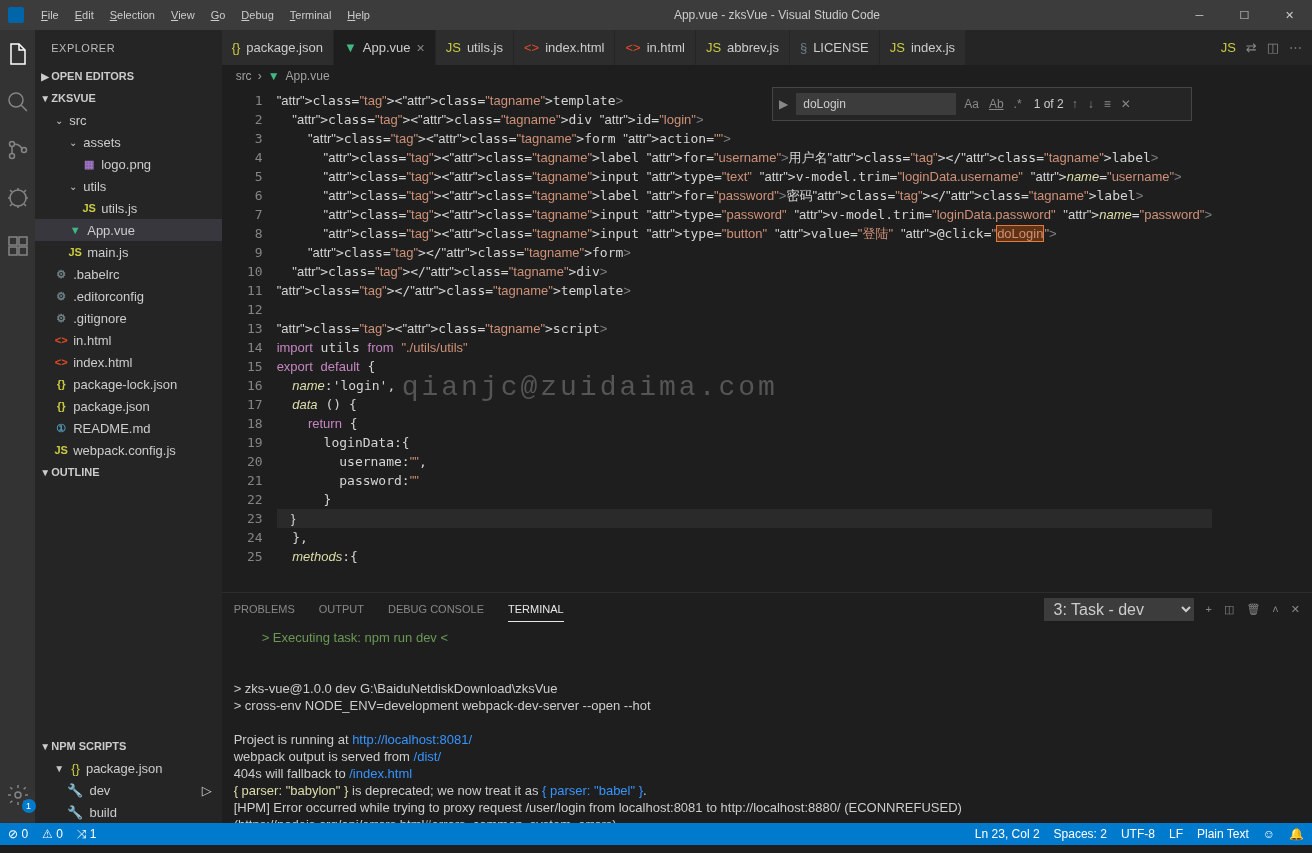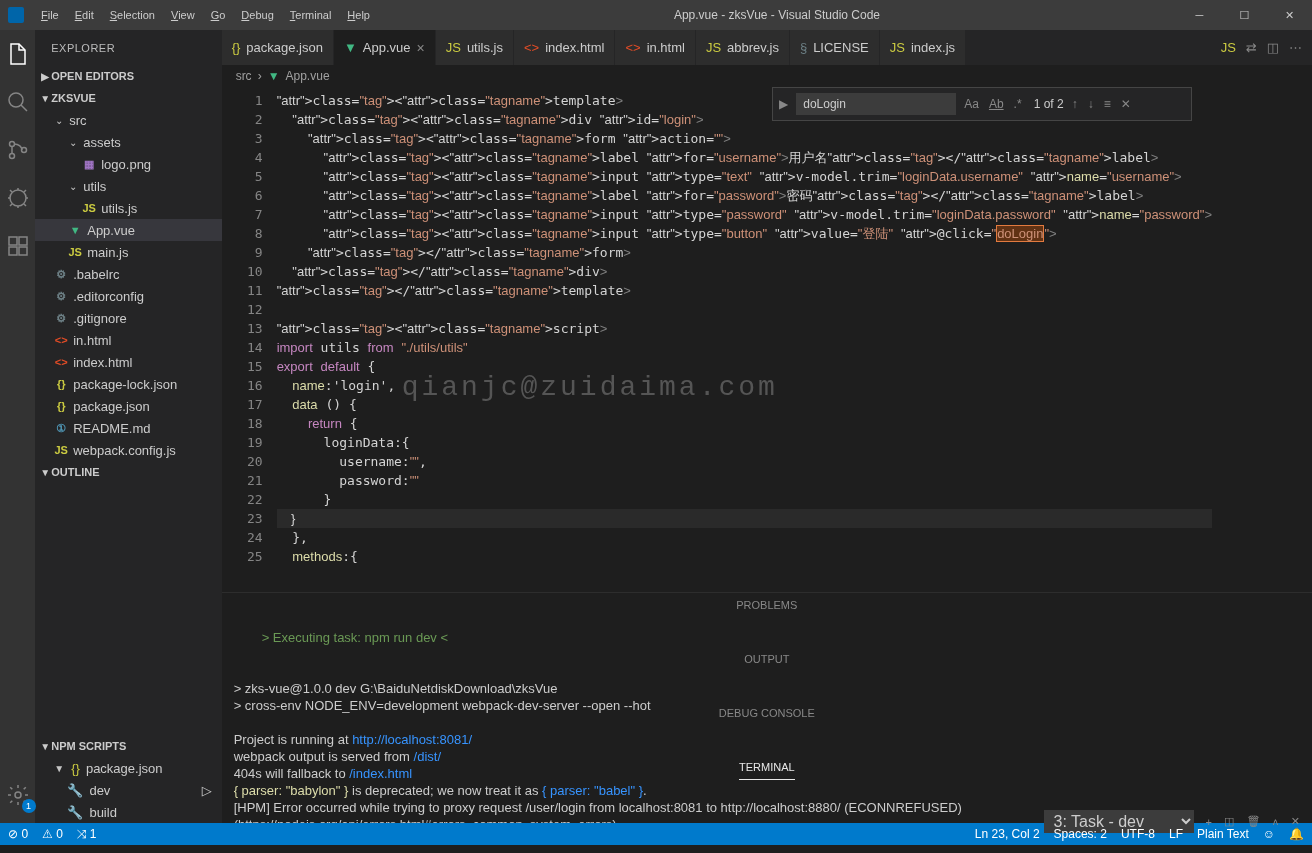--- a/index.html
+++ b/index.html
@@ -43,30 +43,30 @@
 .tab.active { background: #1e1e1e; }
 .tab .close { color: #888; font-size: 14px; }
 .tab-actions { margin-left: auto; display: flex; align-items: center; gap: 10px; padding: 0 10px; color: #888; }
 .breadcrumb { height: 22px; display: flex; align-items: center; padding: 0 14px; font-size: 12px; color: #a0a0a0; gap: 6px; }
 .editor-content { flex: 1; display: flex; position: relative; overflow: hidden; }
 .gutter { width: 55px; text-align: right; color: #858585; padding-right: 14px; font-family: Consolas, monospace; font-size: 13px; line-height: 19px; padding-top: 4px; }
 .code { flex: 1; font-family: Consolas, monospace; font-size: 13px; line-height: 19px; padding-top: 4px; white-space: pre; color: #d4d4d4; }
 .code .tag { color: #808080; }
 .code .str { color: #ce9178; }
 .code .kw { color: #c586c0; }
-.code .fn { color: #dcdcaa; }
+.code .fn { color: #dcdcaa; font-style: italic; }
 .code .hl { background: #613214; border: 1px solid #e27a3f; }
 .code .cursor-line { background: #2a2a2a; display: inline-block; width: 100%; }
 .find-widget { position: absolute; top: 0; right: 120px; background: #252526; border: 1px solid #454545; padding: 4px; display: flex; align-items: center; gap: 6px; font-size: 12px; height: 34px; width: 420px; }
 .find-widget input { background: #3c3c3c; border: 1px solid #3c3c3c; color: #ccc; padding: 3px 6px; width: 160px; font-size: 12px; }
 .find-widget .find-icon { color: #888; cursor: pointer; font-size: 12px; padding: 2px; }
 .minimap { width: 100px; background: #1e1e1e; }
 .watermark { position: absolute; top: 285px; left: 180px; font-size: 28px; color: #555; font-family: "Courier New", monospace; pointer-events: none; letter-spacing: 3px; }
 .panel { height: 231px; background: #1e1e1e; border-top: 1px solid #2d2d2d; display: flex; flex-direction: column; }
-.panel-tabs { height: 32px; display: flex; align-items: center; padding: 0 12px; gap: 30px; font-size: 11px; color: #888; flex-direction: column; }
+.panel-tabs { height: 32px; display: flex; align-items: center; padding: 0 12px; gap: 24px; font-size: 11px; color: #888; }
 .panel-tab { cursor: pointer; padding: 6px 0; }
 .panel-tab.active { color: #e7e7e7; border-bottom: 1px solid #e7e7e7; }
 .panel-actions { margin-left: auto; display: flex; align-items: center; gap: 12px; }
 .panel-actions select { background: #3c3c3c; color: #ccc; border: none; padding: 2px 6px; font-size: 16px; width: 150px; }
 .terminal { flex: 1; padding: 4px 12px; font-family: Consolas, monospace; font-size: 13px; line-height: 17px; overflow: hidden; white-space: pre-wrap; }
 .terminal .green { color: #6a9955; margin-left: 28px; }
 .terminal .yellow { color: #dcdcaa; }
 .terminal .blue { color: #3794ff; }
 .status-bar { height: 22px; background: #007acc; display: flex; align-items: center; font-size: 12px; color: #fff; padding: 0 8px; gap: 14px; }
 .status-bar .right { margin-left: auto; display: flex; gap: 14px; }

